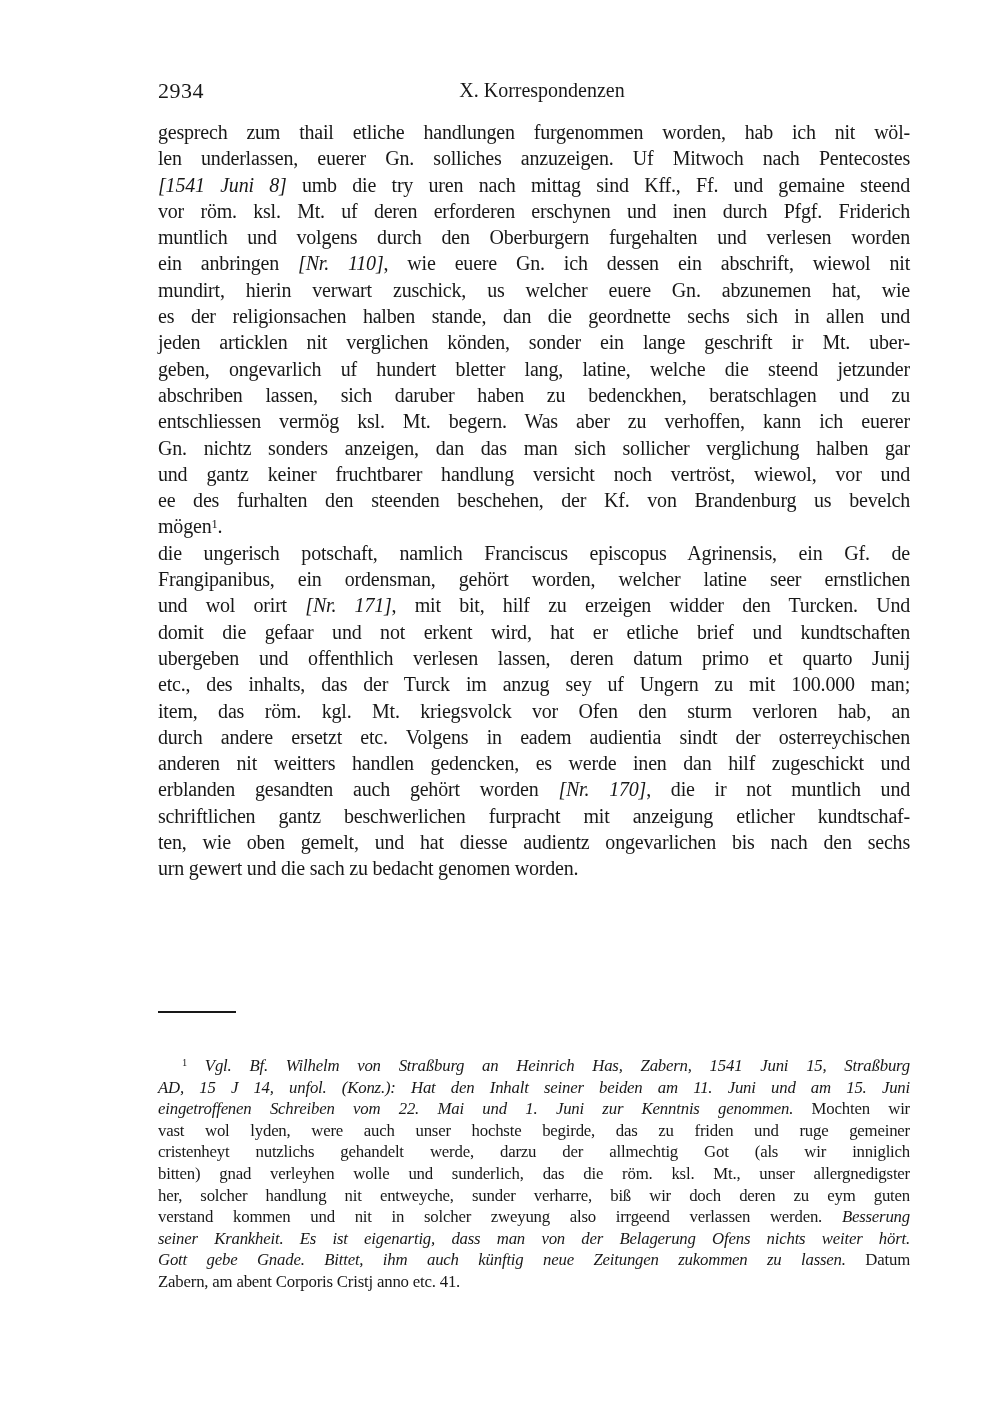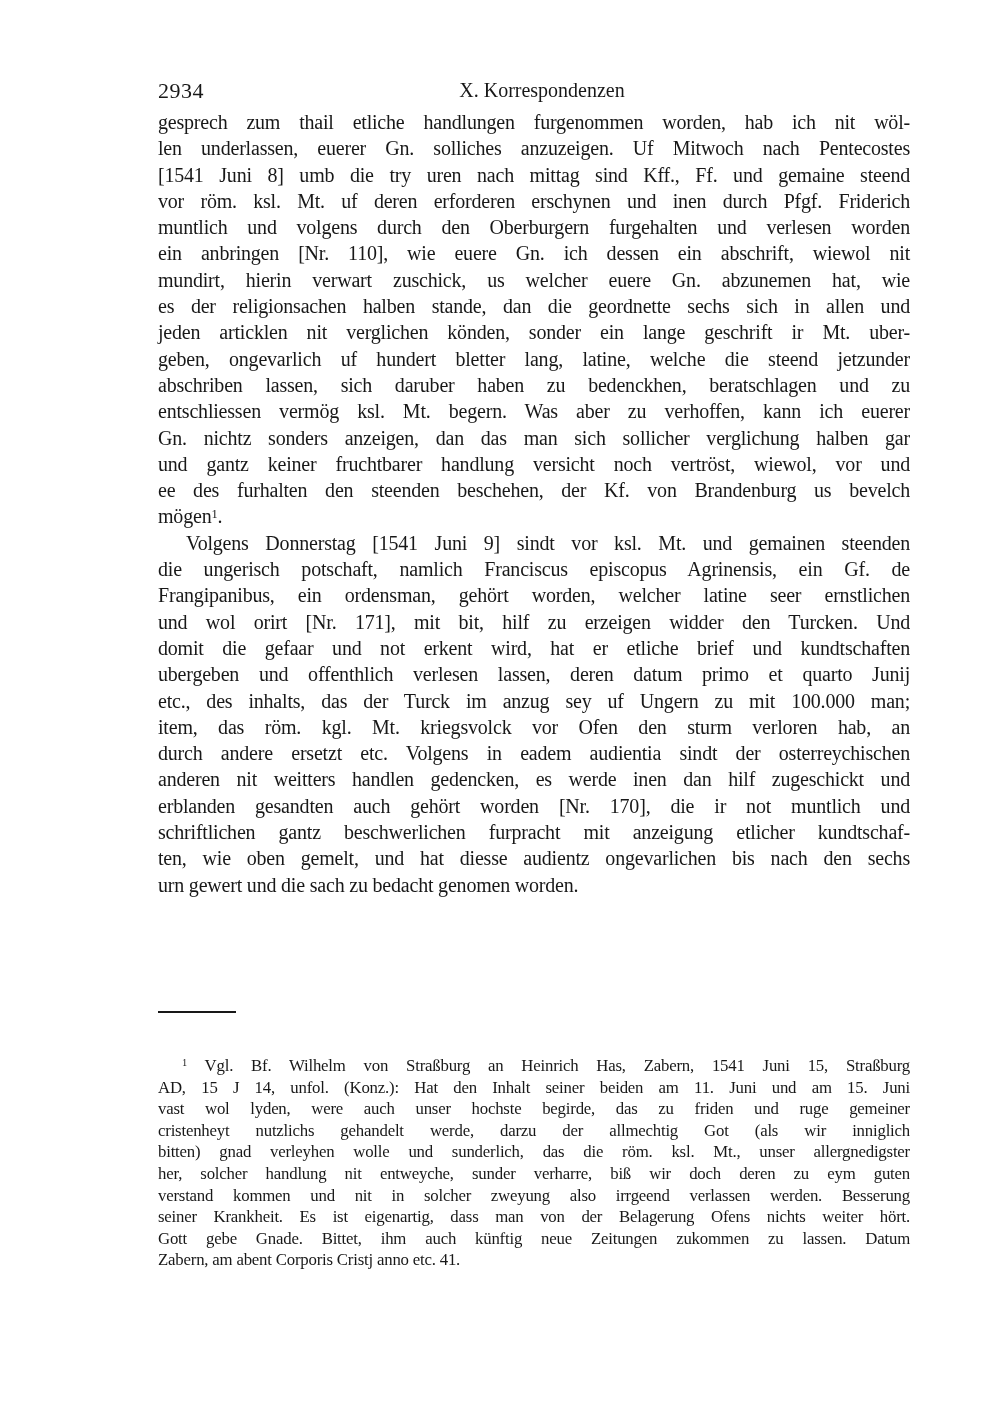--- a/index.html
+++ b/index.html
@@ -32,21 +32,21 @@
     font-size:22px;
     letter-spacing:0.5px;
   }
   .running-title{
     position:absolute;
     left:16px; right:0; top:1px;
     text-align:center;
     font-size:20px;
   }
   .body-text{
-    top:109px;
+    top:119px;
     font-size:20px;
     line-height:26.3px;
     letter-spacing:-0.2px;
   }
   .footnote-rule{
     position:absolute;
     left:158px;
     top:1011px;
     width:78px;
     border-top:2px solid var(--ink);
@@ -67,21 +67,21 @@
   .line.short{
     text-align:right;
     text-align-last:left;
   }
   .line.indent{
     padding-left:28px;
   }
   .footnote-text .line.indent{
     padding-left:24px;
   }
-  .it{}
+  .it{font-style:italic;}
   sup{
     font-size:0.62em;
     line-height:0;
     vertical-align:baseline;
     position:relative;
     top:-0.45em;
   }
 </style>
 </head>
 <body>
@@ -106,21 +106,20 @@
         <div class="line"><span>jeden articklen nit verglichen könden, sonder ein lange geschrift ir Mt. uber-</span></div>
         <div class="line"><span>geben, ongevarlich uf hundert bletter lang, latine, welche die steend jetzunder</span></div>
         <div class="line"><span>abschriben lassen, sich daruber haben zu bedenckhen, beratschlagen und zu</span></div>
         <div class="line"><span>entschliessen vermög ksl. Mt. begern. Was aber zu verhoffen, kann ich euerer</span></div>
         <div class="line"><span>Gn. nichtz sonders anzeigen, dan das man sich sollicher verglichung halben gar</span></div>
         <div class="line"><span>und gantz keiner fruchtbarer handlung versicht noch vertröst, wiewol, vor und</span></div>
         <div class="line"><span>ee des furhalten den steenden beschehen, der Kf. von Brandenburg us bevelch</span></div>
         <div class="line short"><span>mögen</span><sup>1</sup><span>.</span></div>
       </div>
       <div>
-        <div class="line indent"><span>Volgens Donnerstag </span><span class="it">[1541 Juni 9]</span><span> sindt vor ksl. Mt. und gemainen steenden</span></div>
         <div class="line"><span>die ungerisch potschaft, namlich Franciscus episcopus Agrinensis, ein Gf. de</span></div>
         <div class="line"><span>Frangipanibus, ein ordensman, gehört worden, welcher latine seer ernstlichen</span></div>
         <div class="line"><span>und wol orirt </span><span class="it">[Nr. 171]</span><span>, mit bit, hilf zu erzeigen widder den Turcken. Und</span></div>
         <div class="line"><span>domit die gefaar und not erkent wird, hat er etliche brief und kundtschaften</span></div>
         <div class="line"><span>ubergeben und offenthlich verlesen lassen, deren datum primo et quarto Junij</span></div>
         <div class="line"><span>etc., des inhalts, das der Turck im anzug sey uf Ungern zu mit 100.000 man;</span></div>
         <div class="line"><span>item, das röm. kgl. Mt. kriegsvolck vor Ofen den sturm verloren hab, an</span></div>
         <div class="line"><span>durch andere ersetzt etc. Volgens in eadem audientia sindt der osterreychischen</span></div>
         <div class="line"><span>anderen nit weitters handlen gedencken, es werde inen dan hilf zugeschickt und</span></div>
         <div class="line"><span>erblanden gesandten auch gehört worden </span><span class="it">[Nr. 170]</span><span>, die ir not muntlich und</span></div>
@@ -128,20 +127,21 @@
         <div class="line"><span>ten, wie oben gemelt, und hat diesse audientz ongevarlichen bis nach den sechs</span></div>
         <div class="line short"><span>urn gewert und die sach zu bedacht genomen worden.</span></div>
       </div>
     </div>
 
   <div class="footnote-rule"></div>
 
   <div class="textblock footnote-text" id="footnote-container">
       <div class="line indent"><sup>1</sup><span class="it"> Vgl. Bf. Wilhelm von Straßburg an Heinrich Has, Zabern, 1541 Juni 15, Straßburg</span></div>
       <div class="line"><span class="it">AD, 15 J 14, unfol. (Konz.): Hat den Inhalt seiner beiden am 11. Juni und am 15. Juni</span></div>
+      <div class="line"><span class="it">eingetroffenen Schreiben vom 22. Mai und 1. Juni zur Kenntnis genommen.</span><span> Mochten wir</span></div>
       <div class="line"><span>vast wol lyden, were auch unser hochste begirde, das zu friden und ruge gemeiner</span></div>
       <div class="line"><span>cristenheyt nutzlichs gehandelt werde, darzu der allmechtig Got (als wir inniglich</span></div>
       <div class="line"><span>bitten) gnad verleyhen wolle und sunderlich, das die röm. ksl. Mt., unser allergnedigster</span></div>
       <div class="line"><span>her, solcher handlung nit entweyche, sunder verharre, biß wir doch deren zu eym guten</span></div>
       <div class="line"><span>verstand kommen und nit in solcher zweyung also irrgeend verlassen werden. </span><span class="it">Besserung</span></div>
       <div class="line"><span class="it">seiner Krankheit. Es ist eigenartig, dass man von der Belagerung Ofens nichts weiter hört.</span></div>
       <div class="line"><span class="it">Gott gebe Gnade. Bittet, ihm auch künftig neue Zeitungen zukommen zu lassen.</span><span> Datum</span></div>
       <div class="line short"><span>Zabern, am abent Corporis Cristj anno etc. 41.</span></div>
     </div>
 

